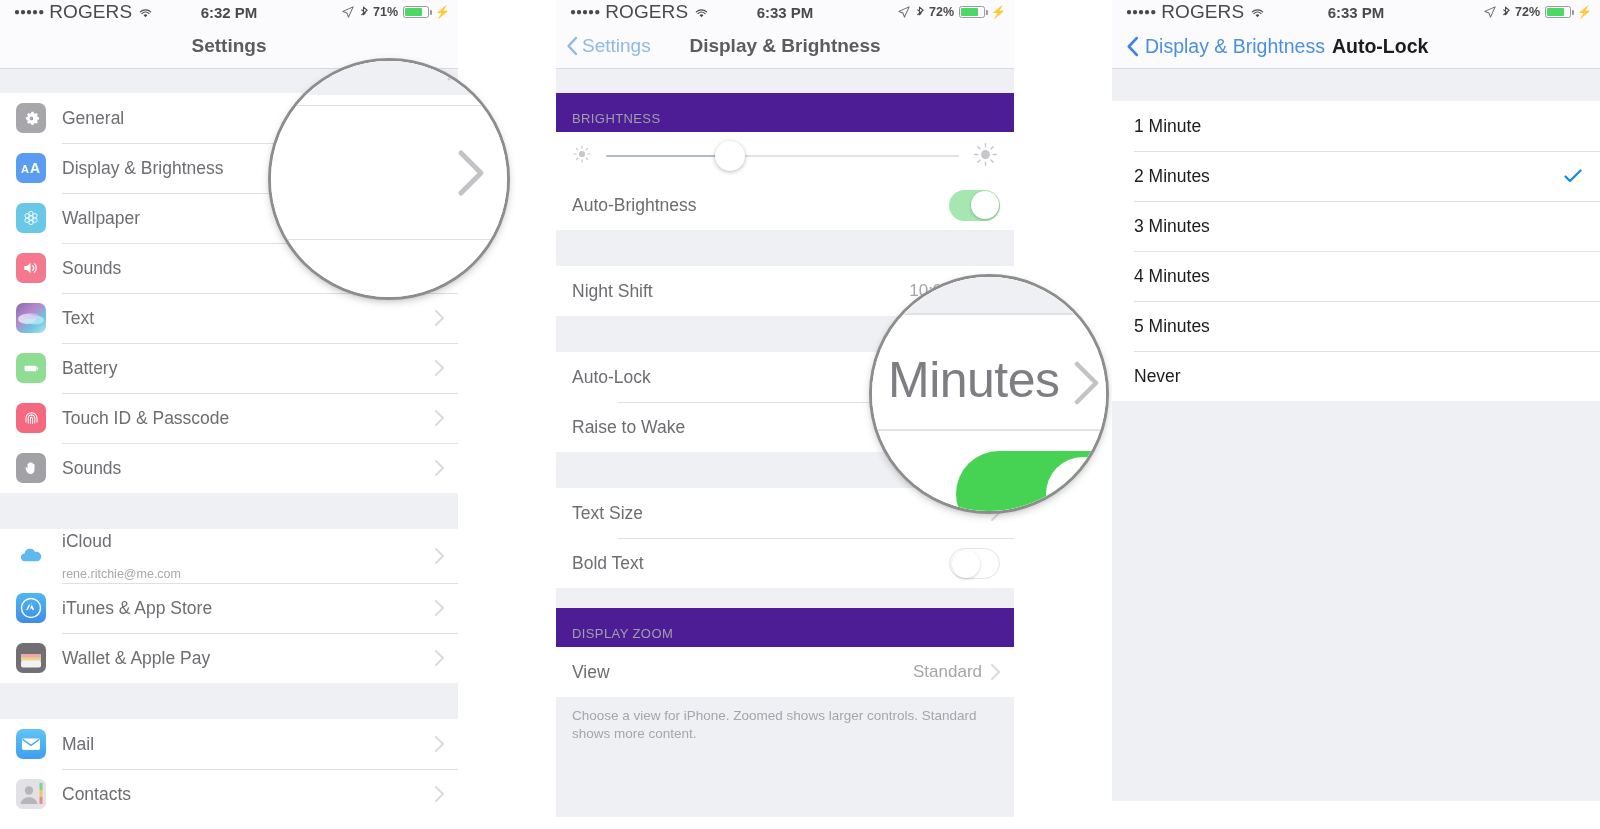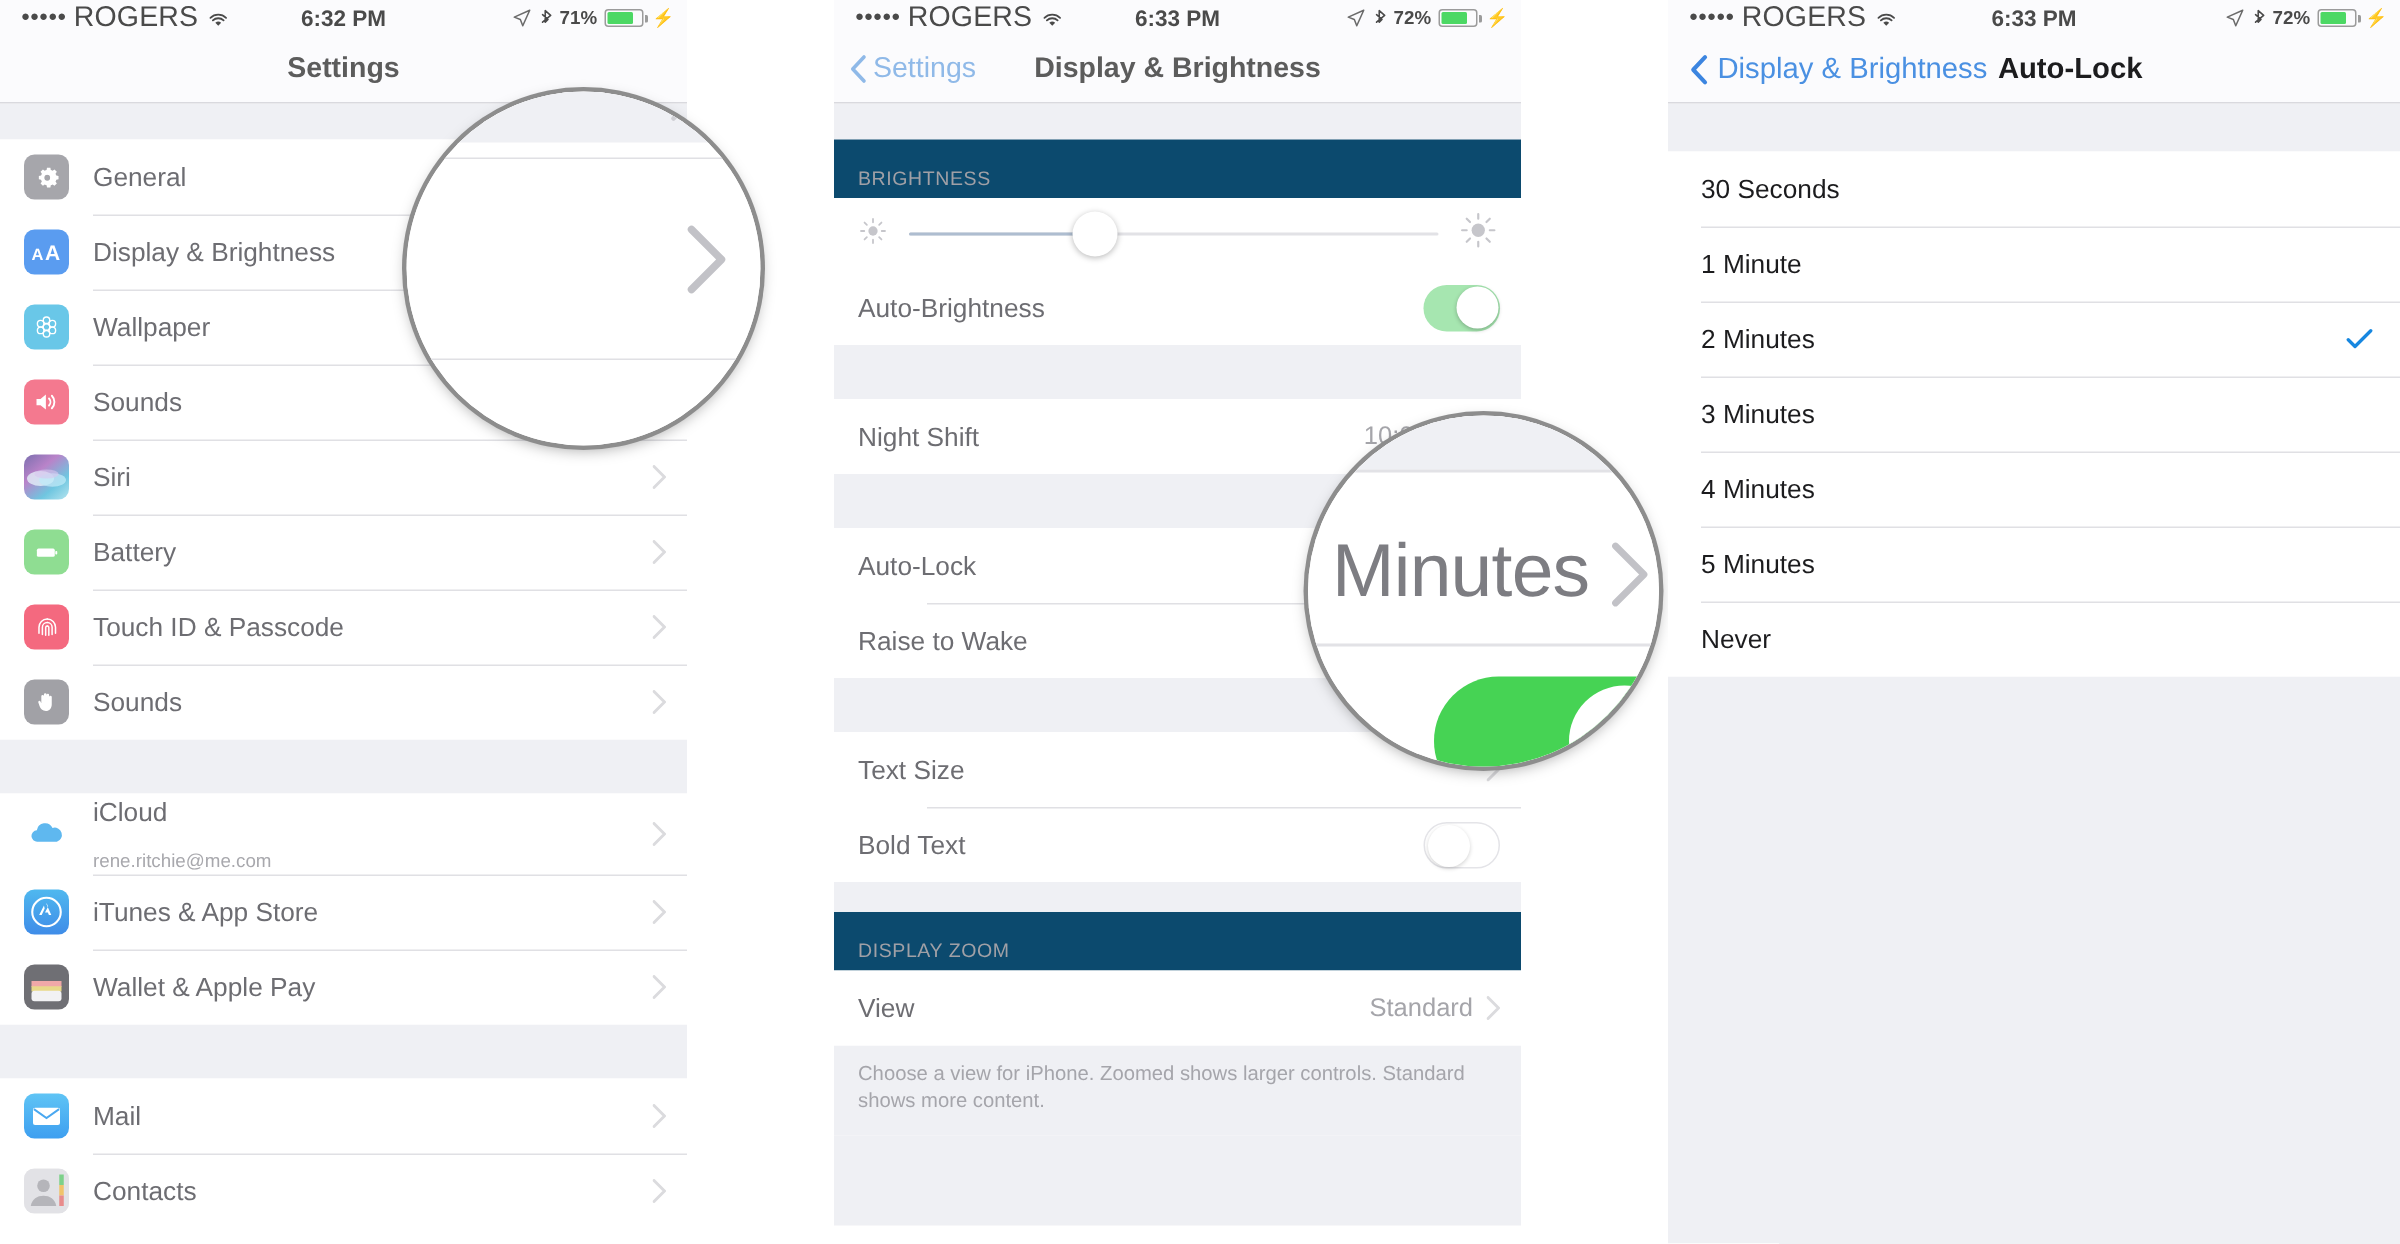--- a/index.html
+++ b/index.html
@@ -55,21 +55,21 @@
   .row-label{margin-left:16px;font-size:17.5px;color:#6d6d72;white-space:nowrap;}
   .row-sub{font-size:12.5px;color:#a8a8ad;margin-top:15px;}
   .row-text-col{margin-left:16px;display:flex;flex-direction:column;justify-content:center;}
   .row-text-col .row-label{margin-left:0;}
   .spacer{flex:1;}
   .row-value{font-size:17px;color:#a5a5aa;margin-right:9px;}
   .chev{width:9px;height:16px;margin-right:14px;opacity:.55;flex:0 0 9px;}
   .check{margin-right:18px;width:18px;height:14px;}
 
   
-  .sec-head{background:#0c4a6e;padding:18px 0 6px 16px;font-size:13px;letter-spacing:.4px;color:#a0a0a6;}
+  .sec-head{background:#4c1d95;padding:18px 0 6px 16px;font-size:13px;letter-spacing:.4px;color:#a0a0a6;}
   .sec-foot{background:#eff0f4;padding:10px 16px 14px 16px;font-size:13.5px;color:#a5a5ab;line-height:1.35;}
 
   
   .slider-row{background:#fff;height:48px;display:flex;align-items:center;padding:0 16px;box-sizing:border-box;}
   .sun-sm,.sun-lg{flex:0 0 auto;}
   .track{position:relative;flex:1;height:2px;background:#e2e2e6;margin:0 14px;border-radius:2px;}
   .track .filled{position:absolute;left:0;top:0;bottom:0;background:#aebdd0;border-radius:2px;}
   .knob{position:absolute;top:50%;width:30px;height:30px;margin-top:-15px;margin-left:-15px;background:#fff;border-radius:50%;
         box-shadow:0 1px 4px rgba(0,0,0,.28);}
 
@@ -222,21 +222,21 @@
       </div>
 
       <div class="row">
         <span class="icon-wrap" style="background:linear-gradient(140deg,#7b6fae 0%,#b983c9 35%,#6fc6e0 70%,#b6e4ef 100%)">
           <svg viewBox="0 0 30 30" width="30" height="30">
               <ellipse cx="11" cy="16" rx="9" ry="5" fill="#e7f6fb" opacity=".75"></ellipse>
               <ellipse cx="19" cy="17" rx="9" ry="4.5" fill="#bfeaf7" opacity=".75"></ellipse>
               <ellipse cx="15" cy="13" rx="8" ry="3" fill="#d9c7ef" opacity=".6"></ellipse>
             </svg>
         </span>
-        <span class="row-label">Siri</span>
+        <span class="row-label">Text</span>
         <span class="spacer"></span>
         <span class="chev">
           <svg viewBox="0 0 9 16" width="9" height="16">
               <path d="M1 1l7 7-7 7" fill="none" stroke="#bfbfc4" stroke-width="2" stroke-linecap="round" stroke-linejoin="round"></path>
             </svg>
         </span>
       </div>
 
       <div class="row">
         <span class="icon-wrap" style="background:#8fdd92">
@@ -617,24 +617,20 @@
         </span>
         <span class="back-label">Display &amp; Brightness</span>
         <span class="cur-title">Auto-Lock</span>
       </div>
     </div>
 
     <div class="group-gap" style="height:32px"></div>
 
     <div>
       <div class="row noicon" style="padding-left:22px">
-        <span class="row-label" style="margin-left:0;color:#1c1c1e">30 Seconds</span>
-        <span class="spacer"></span>
-      </div>
-      <div class="row noicon" style="padding-left:22px">
         <span class="row-label" style="margin-left:0;color:#1c1c1e">1 Minute</span>
         <span class="spacer"></span>
       </div>
       <div class="row noicon" style="padding-left:22px">
         <span class="row-label" style="margin-left:0;color:#1c1c1e">2 Minutes</span>
         <span class="spacer"></span>
         <span class="check">
           <svg viewBox="0 0 18 14" width="18" height="14">
               <path d="M1.5 7.5L6 12 16.5 1.5" fill="none" stroke="#1787e0" stroke-width="2.2" stroke-linecap="round" stroke-linejoin="round"></path>
             </svg>

